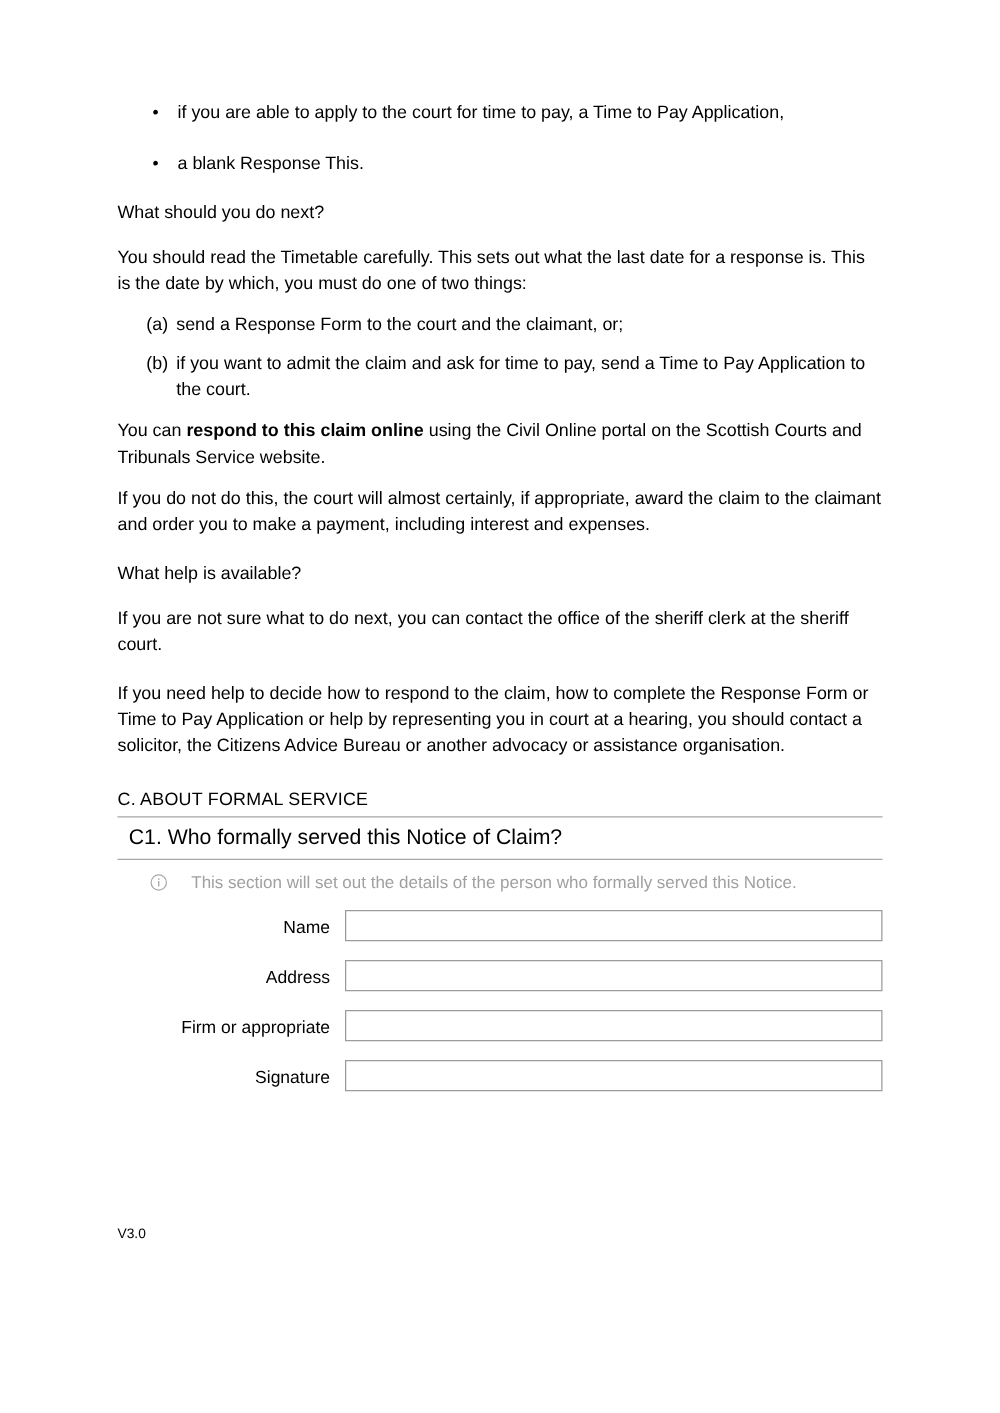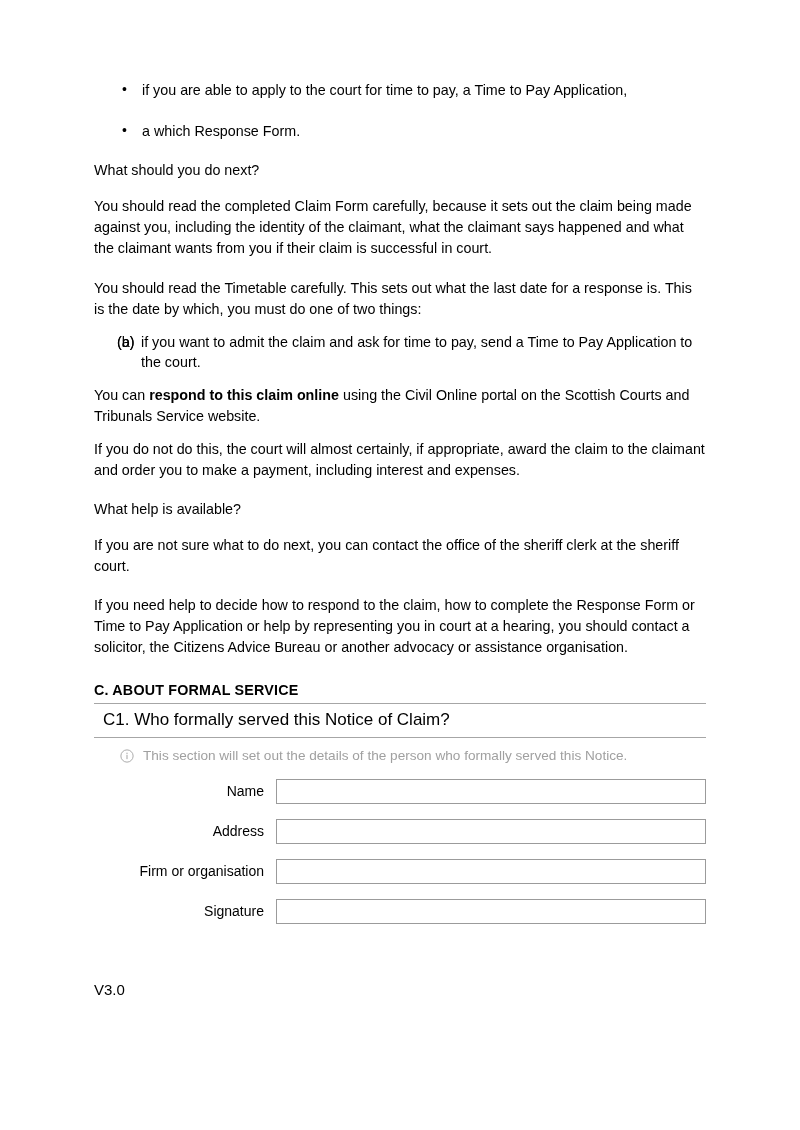--- a/index.html
+++ b/index.html
@@ -81,39 +81,39 @@
   .alpha-item .marker {
     position: absolute;
     left: 23px;
     top: 0;
   }
 
   
   .section-block { margin-top: 24px; }
   .section-title {
     font-size: 14.3px;
-    font-weight: bold;
+    font-weight: normal;
     letter-spacing: 0.2px;
     margin: 0 0 5px 0;
   }
   .rule {
     height: 0;
     border-top: 1.6px solid #a6a6a6;
     width: 612px;
     margin: 0;
   }
   .subsection-title {
     font-size: 17px;
     margin: 0;
     padding: 6px 0 7px 9px;
   }
   .hint-row {
     display: flex;
     align-items: flex-start;
-    gap: 9px;
+    gap: 19px;
     padding: 9px 0 0 26px;
     color: #a0a0a0;
   }
   .hint-icon {
     flex: 0 0 auto;
     width: 14px;
     height: 14px;
     margin-top: 2px;
     display: block;
   }
@@ -150,44 +150,44 @@
     padding: 0 6px;
     color: #000;
     outline: none;
   }
 
   
   .footer {
     position: absolute;
     left: 94px;
     top: 981px;
-    font-size: 15px;
+    font-size: 11px;
     color: #000;
   }
 </style>
 </head>
 <body>
 
 <div class="page">
   <div class="content">
 
     <ul class="bullet-list">
       <li class="bullet-item">if you are able to apply to the court for time to pay, a Time to Pay Application,</li>
-      <li class="bullet-item">a which Response Form.</li>
+      <li class="bullet-item">a blank Response This.</li>
     </ul>
 
     <h2 class="sub-heading">What should you do next?</h2>
 
-    <p class="body-text">You should read the completed Claim Form carefully, because it sets out the claim being made against you, including the identity of the claimant, what the claimant says happened and what the claimant wants from you if their claim is successful in court.</p>
 
     <p class="body-text tight">You should read the Timetable carefully. This sets out what the last date for a response is. This is the date by which, you must do one of two things:</p>
 
     <ul class="alpha-list">
       <li class="alpha-item">
         <span class="marker">(a)</span>
+        <span>send a Response Form to the court and  the claimant, or;</span>
       </li>
       <li class="alpha-item">
         <span class="marker">(b)</span>
         <span>if you want to admit the claim and ask for time to pay, send a Time to Pay Application to the court.</span>
       </li>
     </ul>
 
     <p class="body-text tight"><span>You can </span><b>respond to this claim online</b><span> using the Civil Online portal on the Scottish Courts and Tribunals Service website.</span></p>
 
     <p class="body-text">If you do not do this, the court will almost certainly, if appropriate, award the claim to the claimant and order you to make a payment, including interest and expenses.</p>
@@ -216,21 +216,21 @@
       <div class="form-fields">
         <div class="field-row">
           <label class="field-label">Name</label>
           <input class="field-input" type="text" value="" style="">
         </div>
         <div class="field-row">
           <label class="field-label">Address</label>
           <input class="field-input" type="text" value="" style="">
         </div>
         <div class="field-row">
-          <label class="field-label">Firm or organisation</label>
+          <label class="field-label">Firm or appropriate</label>
           <input class="field-input" type="text" value="" style="">
         </div>
         <div class="field-row">
           <label class="field-label">Signature</label>
           <input class="field-input" type="text" value="" style="">
         </div>
       </div>
     </div>
 
   </div>

